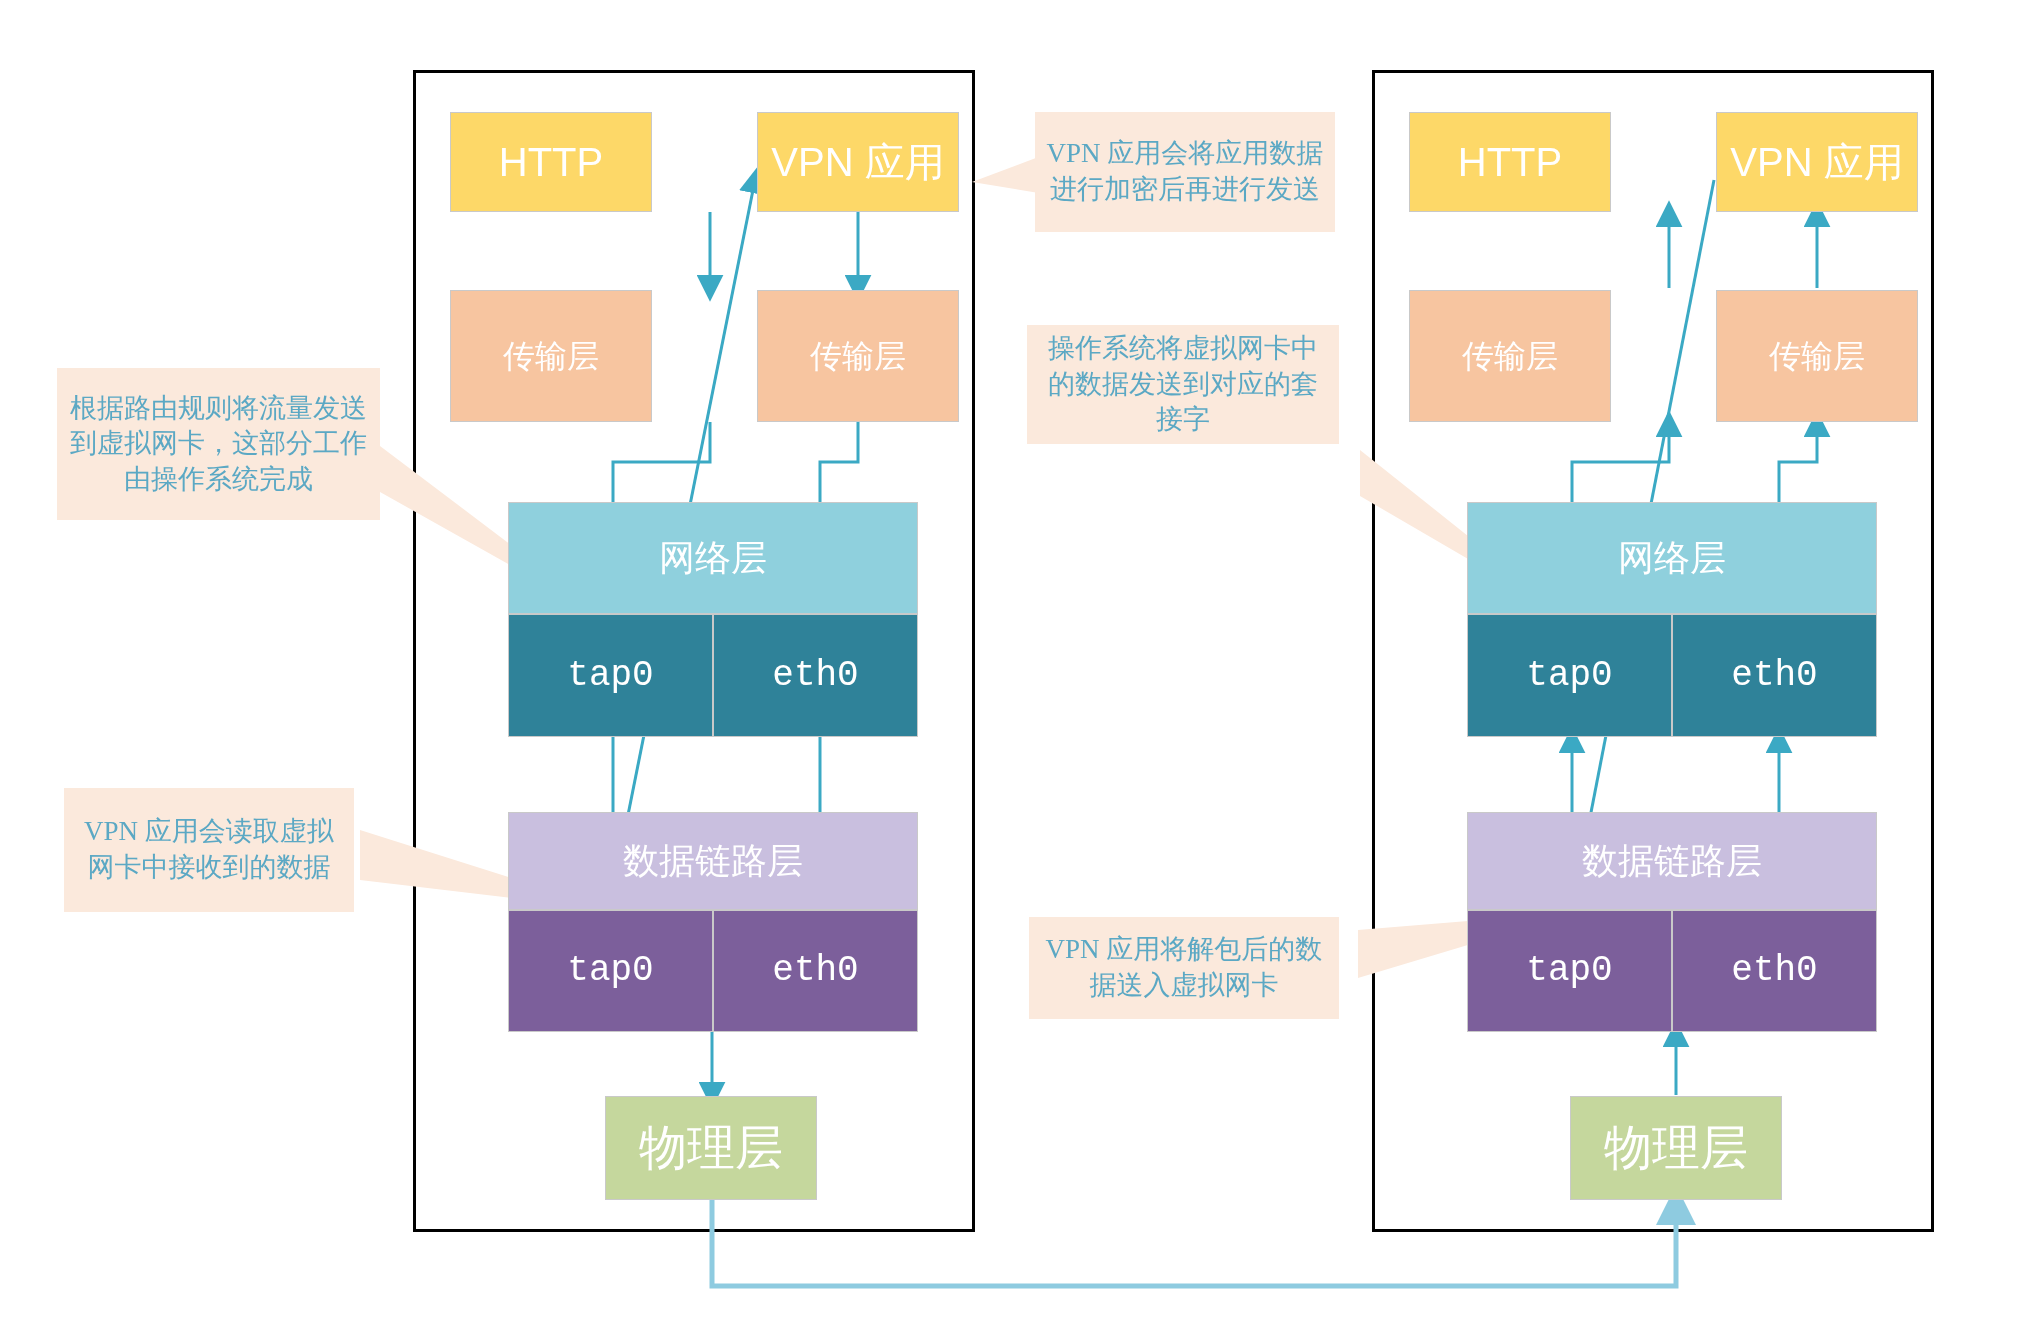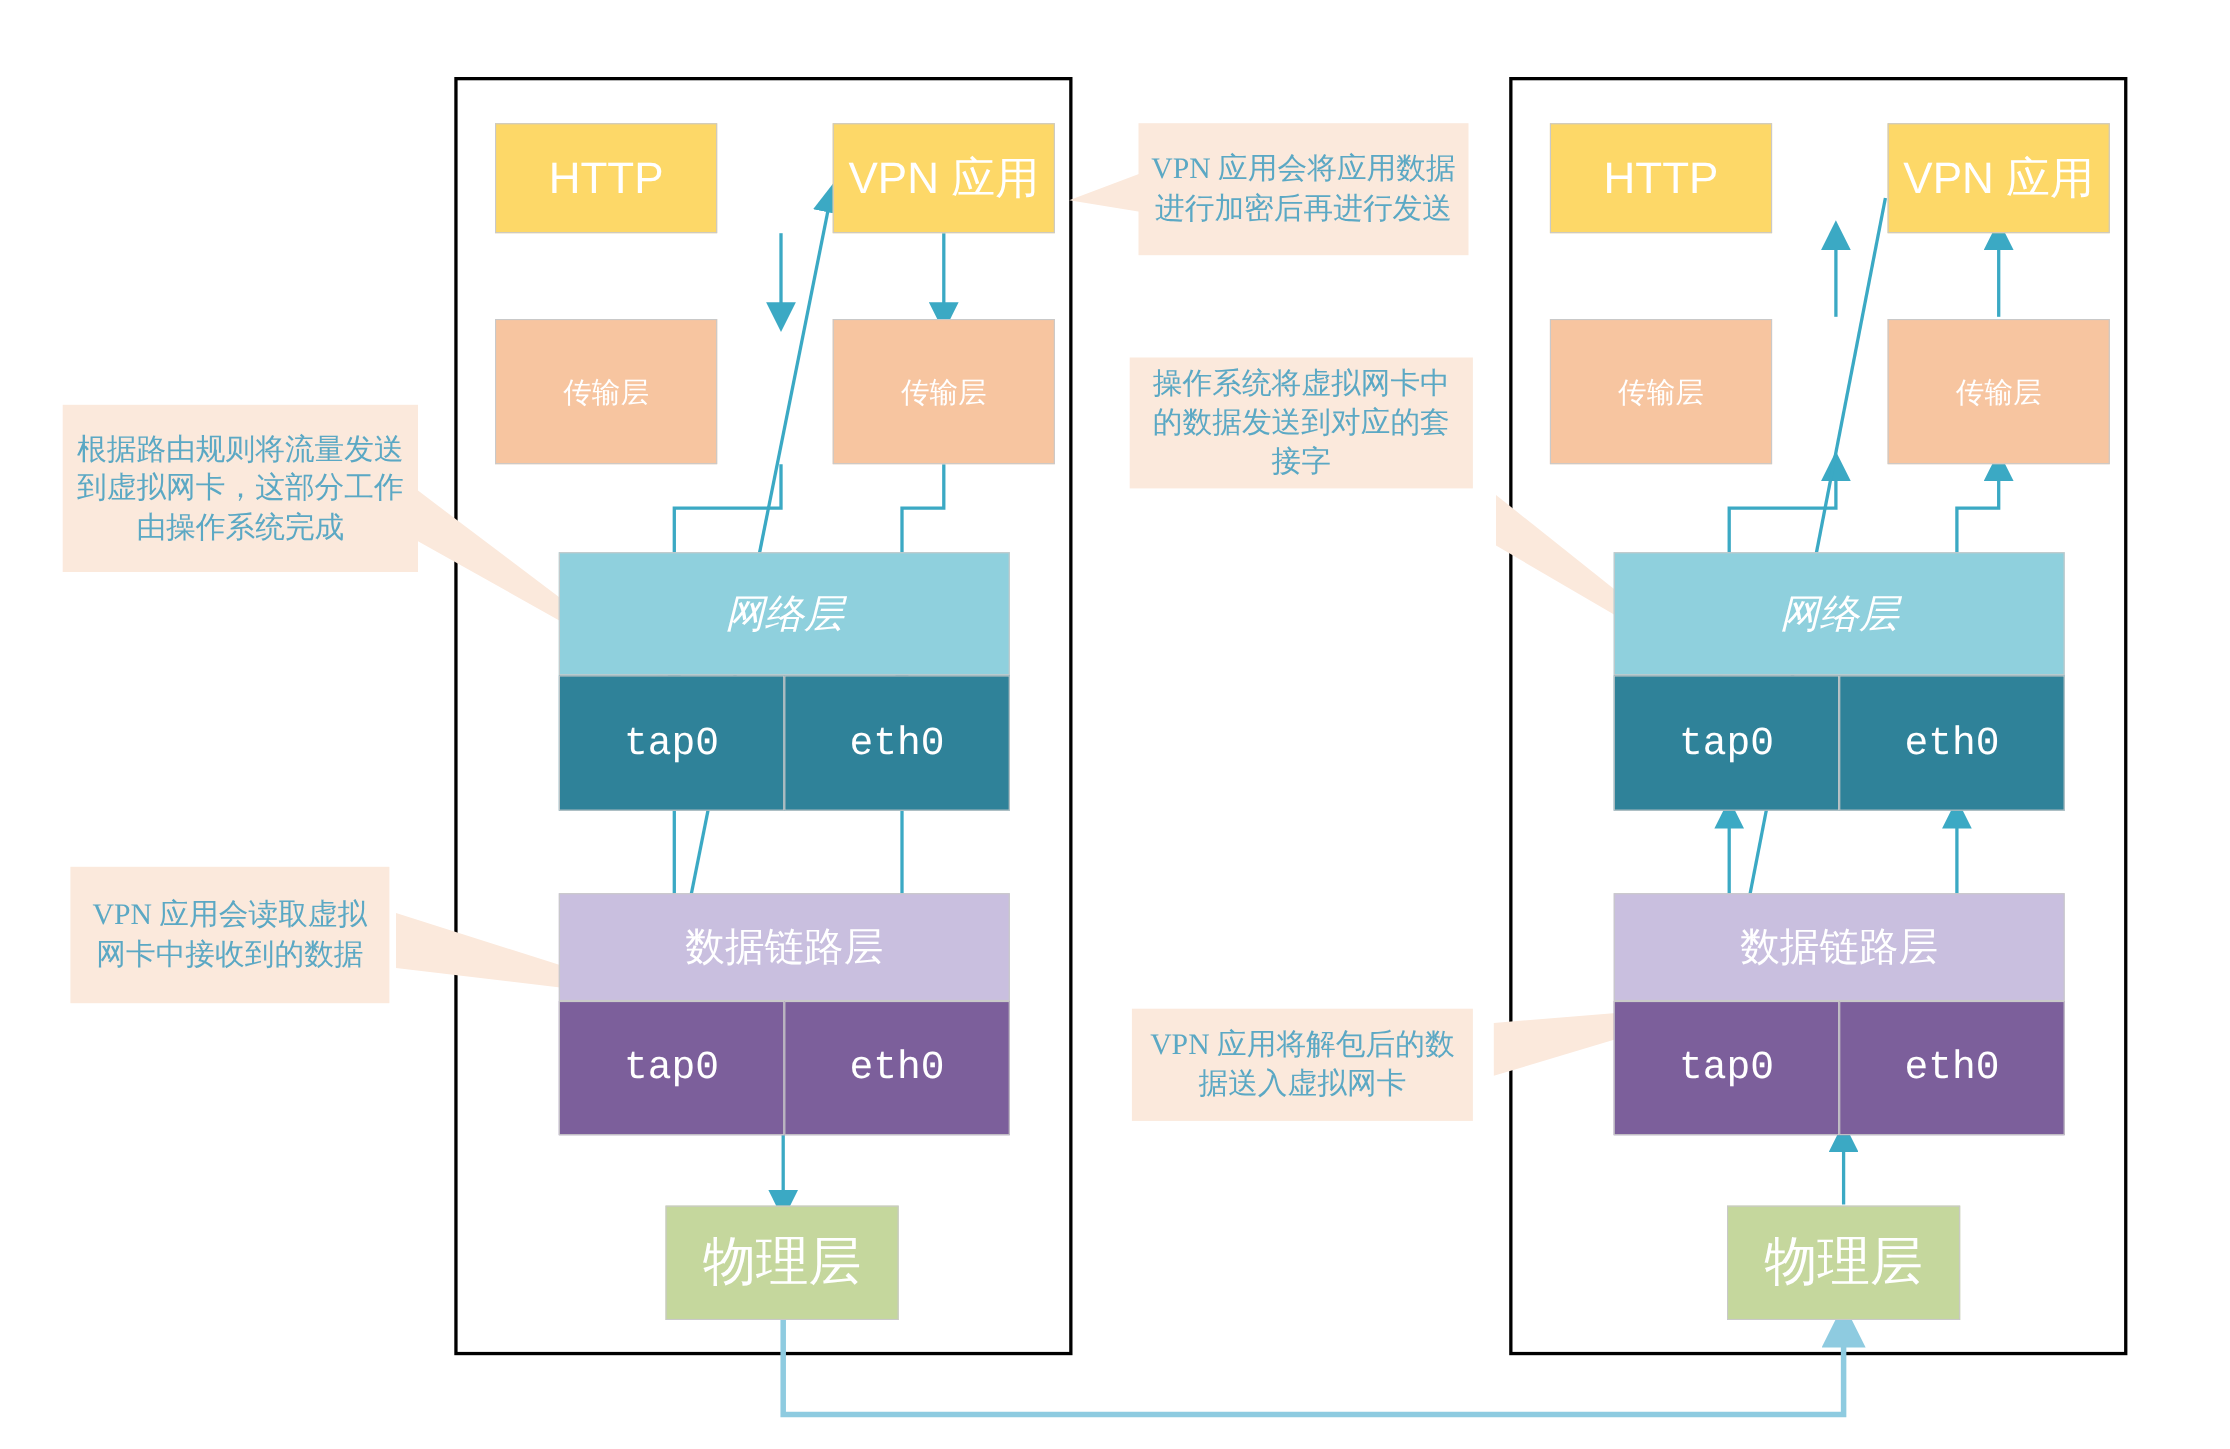--- a/index.html
+++ b/index.html
@@ -7,22 +7,22 @@
        font-family:"Liberation Sans","DejaVu Sans",sans-serif;}
   #stage{position:absolute;left:0;top:0;width:2027px;height:1317px;}
   svg.layer{position:absolute;left:0;top:0;width:2027px;height:1317px;overflow:visible;}
   .host-frame{position:absolute;border:3px solid #000000;box-sizing:border-box;background:transparent;}
   .node{position:absolute;box-sizing:border-box;border:1px solid #c9c9c9;
         display:flex;align-items:center;justify-content:center;color:#ffffff;}
   .node span{pointer-events:none;line-height:1;}
   .app-node{background:#fdd868;}
   .app-node span{font-size:40px;}
   .trans-node{background:#f7c5a0;}
-  .trans-node span{font-size:26px;}
-  .net-head{background:#8fd0dd;font-style:italic;}
+  .trans-node span{font-size:32px;}
+  .net-head{background:#8fd0dd;}
   .net-head span{font-size:36px;}
   .dl-head{background:#c9bfdf;}
   .dl-head span{font-size:36px;}
   .nic-net{background:#2f8299;border:1px solid #c9c9c9;}
   .nic-dl{background:#7c5f9b;border:1px solid #c9c9c9;}
   .nic-net span,.nic-dl span{font-size:36px;font-family:Liberation Mono, monospace;}
   .phys-node{background:#c5d79d;}
   .phys-node span{font-size:48px;}
   .callout{position:absolute;background:#fbe9dc;color:#5ba8c4;
            font-family:"Liberation Serif","DejaVu Serif",serif;

